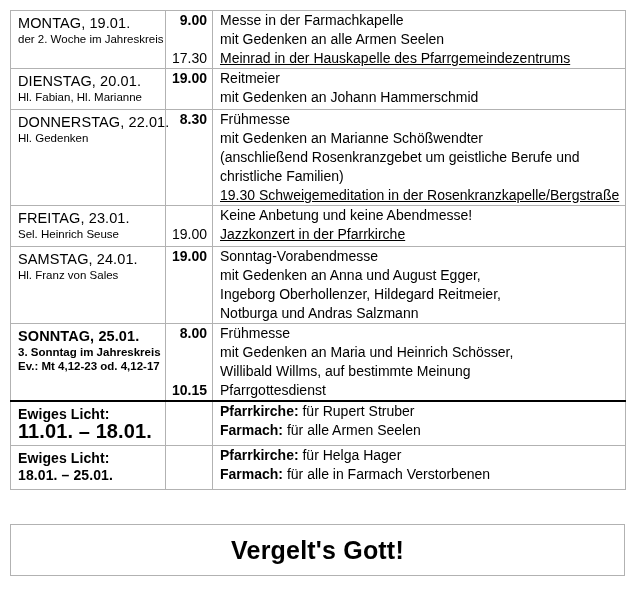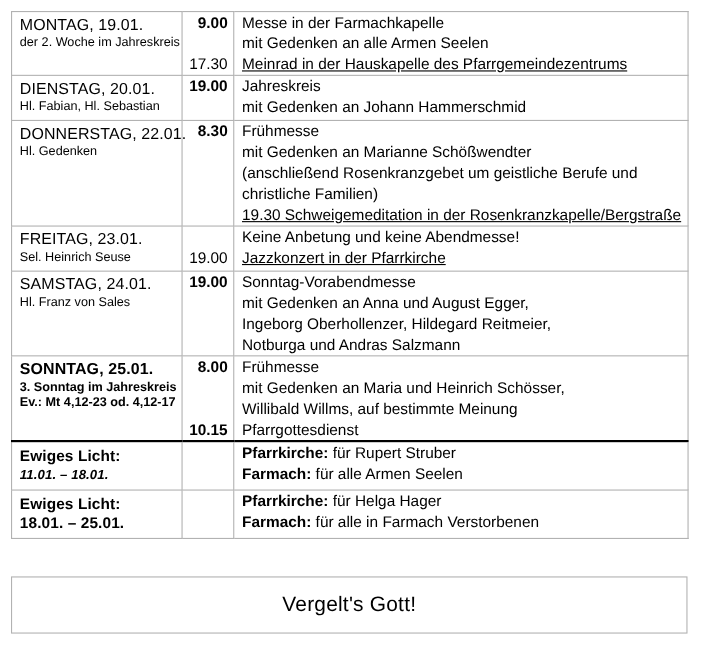--- a/index.html
+++ b/index.html
@@ -98,22 +98,22 @@
     top: 524px;
     width: 613px;
     height: 50px;
     border: 1px solid #b2b2b2;
     background: #ffffff;
     display: flex;
     align-items: center;
     justify-content: center;
   }
   .footer-text {
-    font-size: 19px;
-    font-weight: normal;
+    font-size: 25px;
+    font-weight: bold;
     letter-spacing: 0.2px;
   }
 </style>
 </head>
 <body>
 
 <div id="sheet">
 
   <table class="schedule">
     <colgroup>
@@ -137,29 +137,29 @@
           <td class="event-cell">
             <div class="ev-line b"><span>Messe in der Farmachkapelle</span></div>
             <div class="ev-line"><span>mit Gedenken an alle Armen Seelen</span></div>
             <div class="ev-line u"><span class="ul">Meinrad in der Hauskapelle des Pfarrgemeindezentrums</span></div>
           </td>
         </tr>
         <tr>
           <td>
             <div class="day-cell">
               <div class="day-title">DIENSTAG, 20.01.</div>
-              <div class="day-sub">Hl. Fabian, Hl. Sebastian</div>
+              <div class="day-sub">Hl. Fabian, Hl. Marianne</div>
             </div>
           </td>
           <td class="time-cell">
             <div class="time-line b">19.00</div>
             <div class="time-line spacer">&nbsp;</div>
           </td>
           <td class="event-cell">
-            <div class="ev-line b"><span>Jahreskreis</span></div>
+            <div class="ev-line b"><span>Reitmeier</span></div>
             <div class="ev-line"><span>mit Gedenken an Johann Hammerschmid</span></div>
           </td>
         </tr>
         <tr>
           <td>
             <div class="day-cell">
               <div class="day-title">DONNERSTAG, 22.01.</div>
               <div class="day-sub">Hl. Gedenken</div>
             </div>
           </td>
@@ -232,21 +232,21 @@
             <div class="ev-line b"><span>Frühmesse</span></div>
             <div class="ev-line"><span>mit Gedenken an Maria und Heinrich Schösser,</span></div>
             <div class="ev-line"><span>Willibald Willms, auf bestimmte Meinung</span></div>
             <div class="ev-line b"><span>Pfarrgottesdienst</span></div>
           </td>
         </tr>
         <tr>
           <td>
             <div class="day-cell bold">
               <div class="day-title" style="font-size: 14px;">Ewiges Licht:</div>
-              <div class="day-title" style="font-size: 12px; font-style: italic;">11.01. – 18.01.</div>
+              <div class="day-title" style="font-size: 20px;">11.01. – 18.01.</div>
             </div>
           </td>
           <td class="time-cell">
             <div class="time-line spacer">&nbsp;</div>
             <div class="time-line spacer">&nbsp;</div>
           </td>
           <td class="event-cell">
             <div class="ev-line"><span class="lbl">Pfarrkirche:</span><span> für Rupert Struber</span></div>
             <div class="ev-line"><span class="lbl">Farmach:</span><span> für alle Armen Seelen</span></div>
           </td>

